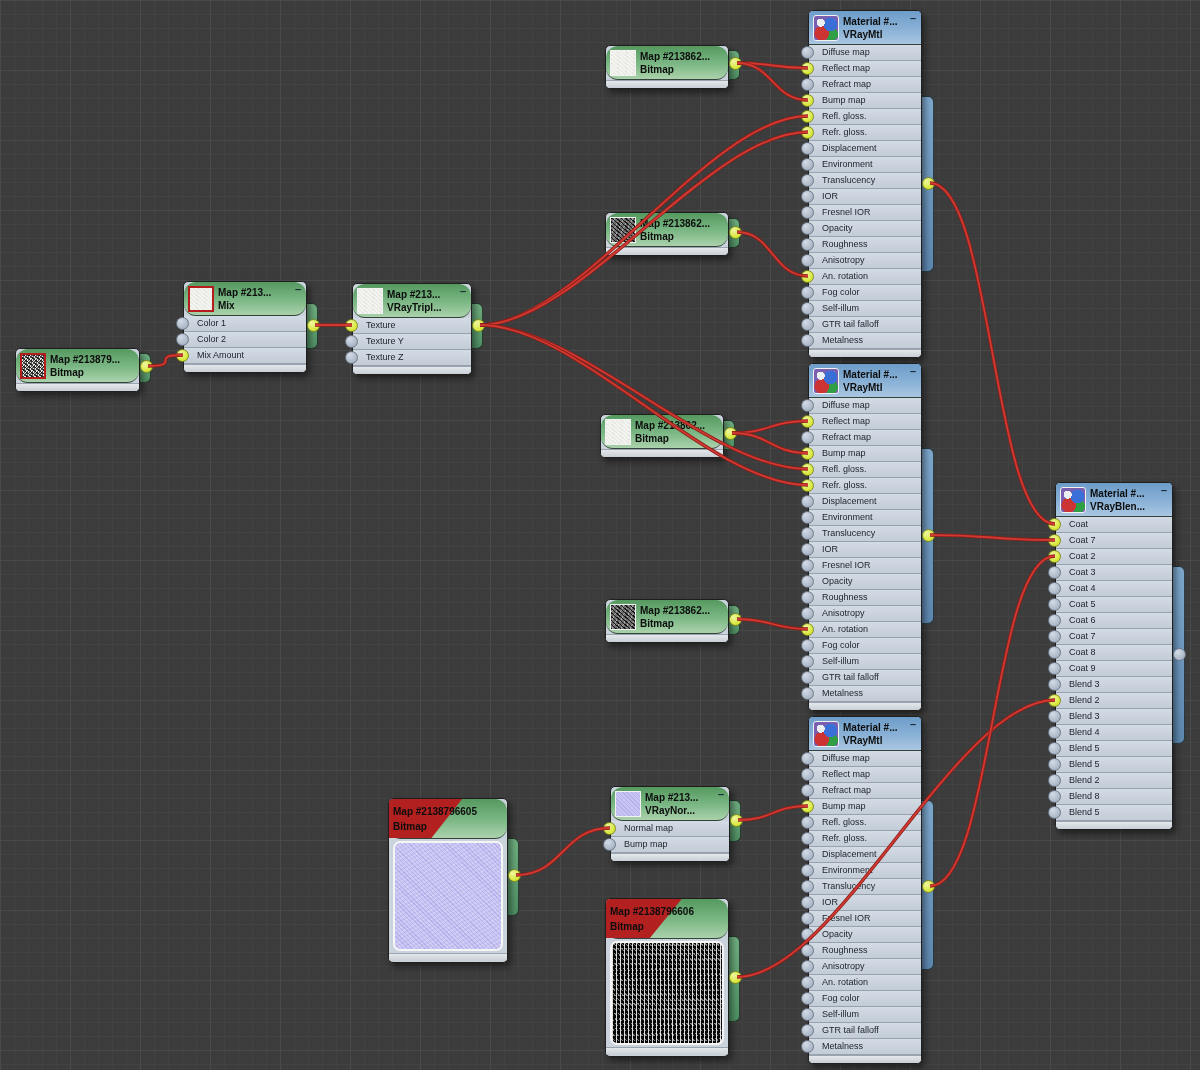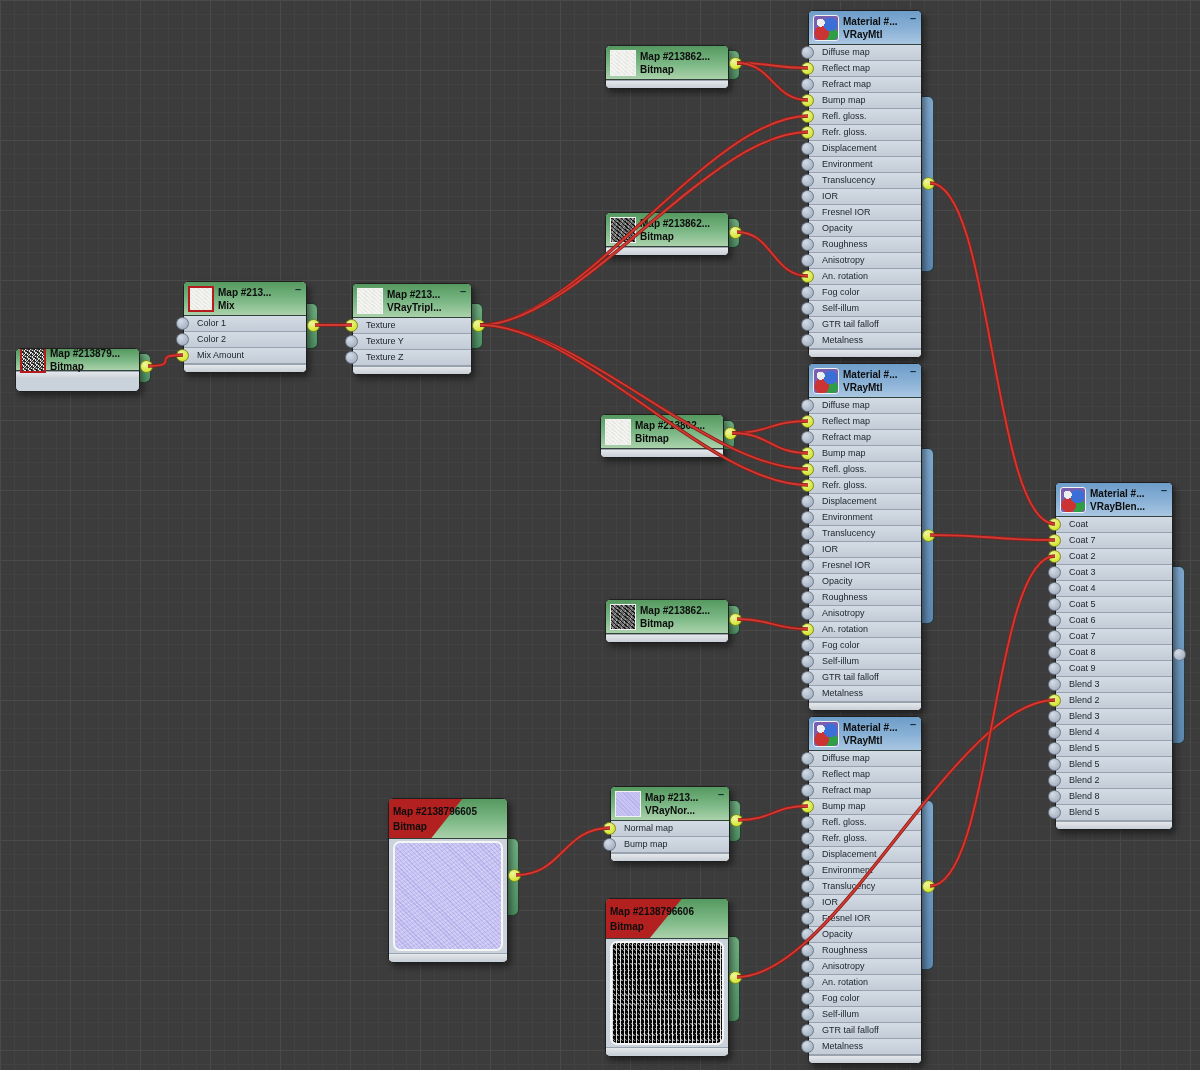--- a/index.html
+++ b/index.html
@@ -11,21 +11,21 @@
       linear-gradient(#424242 1px, transparent 1px),
       linear-gradient(90deg,#424242 1px, transparent 1px);
     background-size:70px 70px,70px 70px,14px 14px,14px 14px;}
   .node{position:absolute;}
   .out-tab{position:absolute;border-radius:6px;border:1px solid rgba(20,30,25,.75);z-index:0;}
   .node.map .out-tab{background:linear-gradient(180deg,#6fae80,#4f8f63);}
   .node.material .out-tab{background:linear-gradient(180deg,#7ea7cc,#5d88b0);}
   .node-body{position:relative;z-index:1;border:1px solid #1f1f1f;border-radius:5px;
     background:#cad2dc;box-shadow:3px 4px 6px rgba(0,0,0,.45);overflow:hidden;}
   .hdr{position:relative;display:flex;align-items:center;gap:4px;padding:3px 4px;box-sizing:border-box;border-bottom:1px solid #33423a;}
-  .node.map .hdr{background:linear-gradient(180deg,#55995f 0%,#7cb886 55%,#abd2ab 100%);}
+  .node.map .hdr{background:linear-gradient(180deg,#55995f 0%,#7cb886 55%,#abd2ab 100%);border-radius:12px;}
   .node.material .hdr{background:linear-gradient(180deg,#6d9dc9 0%,#8ab1d6 55%,#a9c7e2 100%);}
   .hdr .banner{position:absolute;left:0;top:0;width:62%;height:100%;background:#b32020;
     clip-path:polygon(0 0,100% 0,58% 100%,0 100%);z-index:0;}
   .titles{position:relative;z-index:1;display:flex;flex-direction:column;line-height:13px;}
   .t1,.t2{font-weight:bold;font-size:10px;color:#0d0d0d;white-space:nowrap;}
   .big .t1,.big .t2{font-size:10px;line-height:15px;}
   .minim{position:absolute;top:2px;right:5px;z-index:2;font-weight:bold;font-size:11px;color:#152838;line-height:10px;}
   .thumb{position:relative;z-index:1;width:26px;height:26px;border:1px solid #f2f2f2;box-sizing:border-box;flex:0 0 auto;}
   .thumb.redframe{border:2px solid #b71c1c;}
   .thumb.white{background-color:#f3f3ef;background-image:repeating-linear-gradient(41deg,rgba(0,0,0,.06) 0 1px,transparent 1px 3px);}
@@ -62,21 +62,21 @@
   svg.wires{position:absolute;left:0;top:0;z-index:40;pointer-events:none;}
   svg.wires path{pointer-events:stroke;}
 </style>
 </head>
 <body>
 
 <div class="stage" id="stage" style="width: 1200px; height: 1070px;">
     <div class="node map" style="left: 15px; top: 348px; width: 125px; height: 42px;">
       <div class="out-tab" style="right: -11px; top: 5px; width: 18px; height: 28px;"></div>
       <div class="node-body" style="height: 42px;">
-        <div class="hdr" style="height: 22px;">
+        <div class="hdr" style="height: 34px;">
           <div class="thumb noisebw redframe"></div>
           <div class="titles">
             <span class="t1">Map #213879...</span>
             <span class="t2">Bitmap</span>
           </div>
         </div>
         <div class="footer"></div>
       </div>
       <span class="sock out on" style="right: -13px; top: 11.5px;"></span>
     </div>

